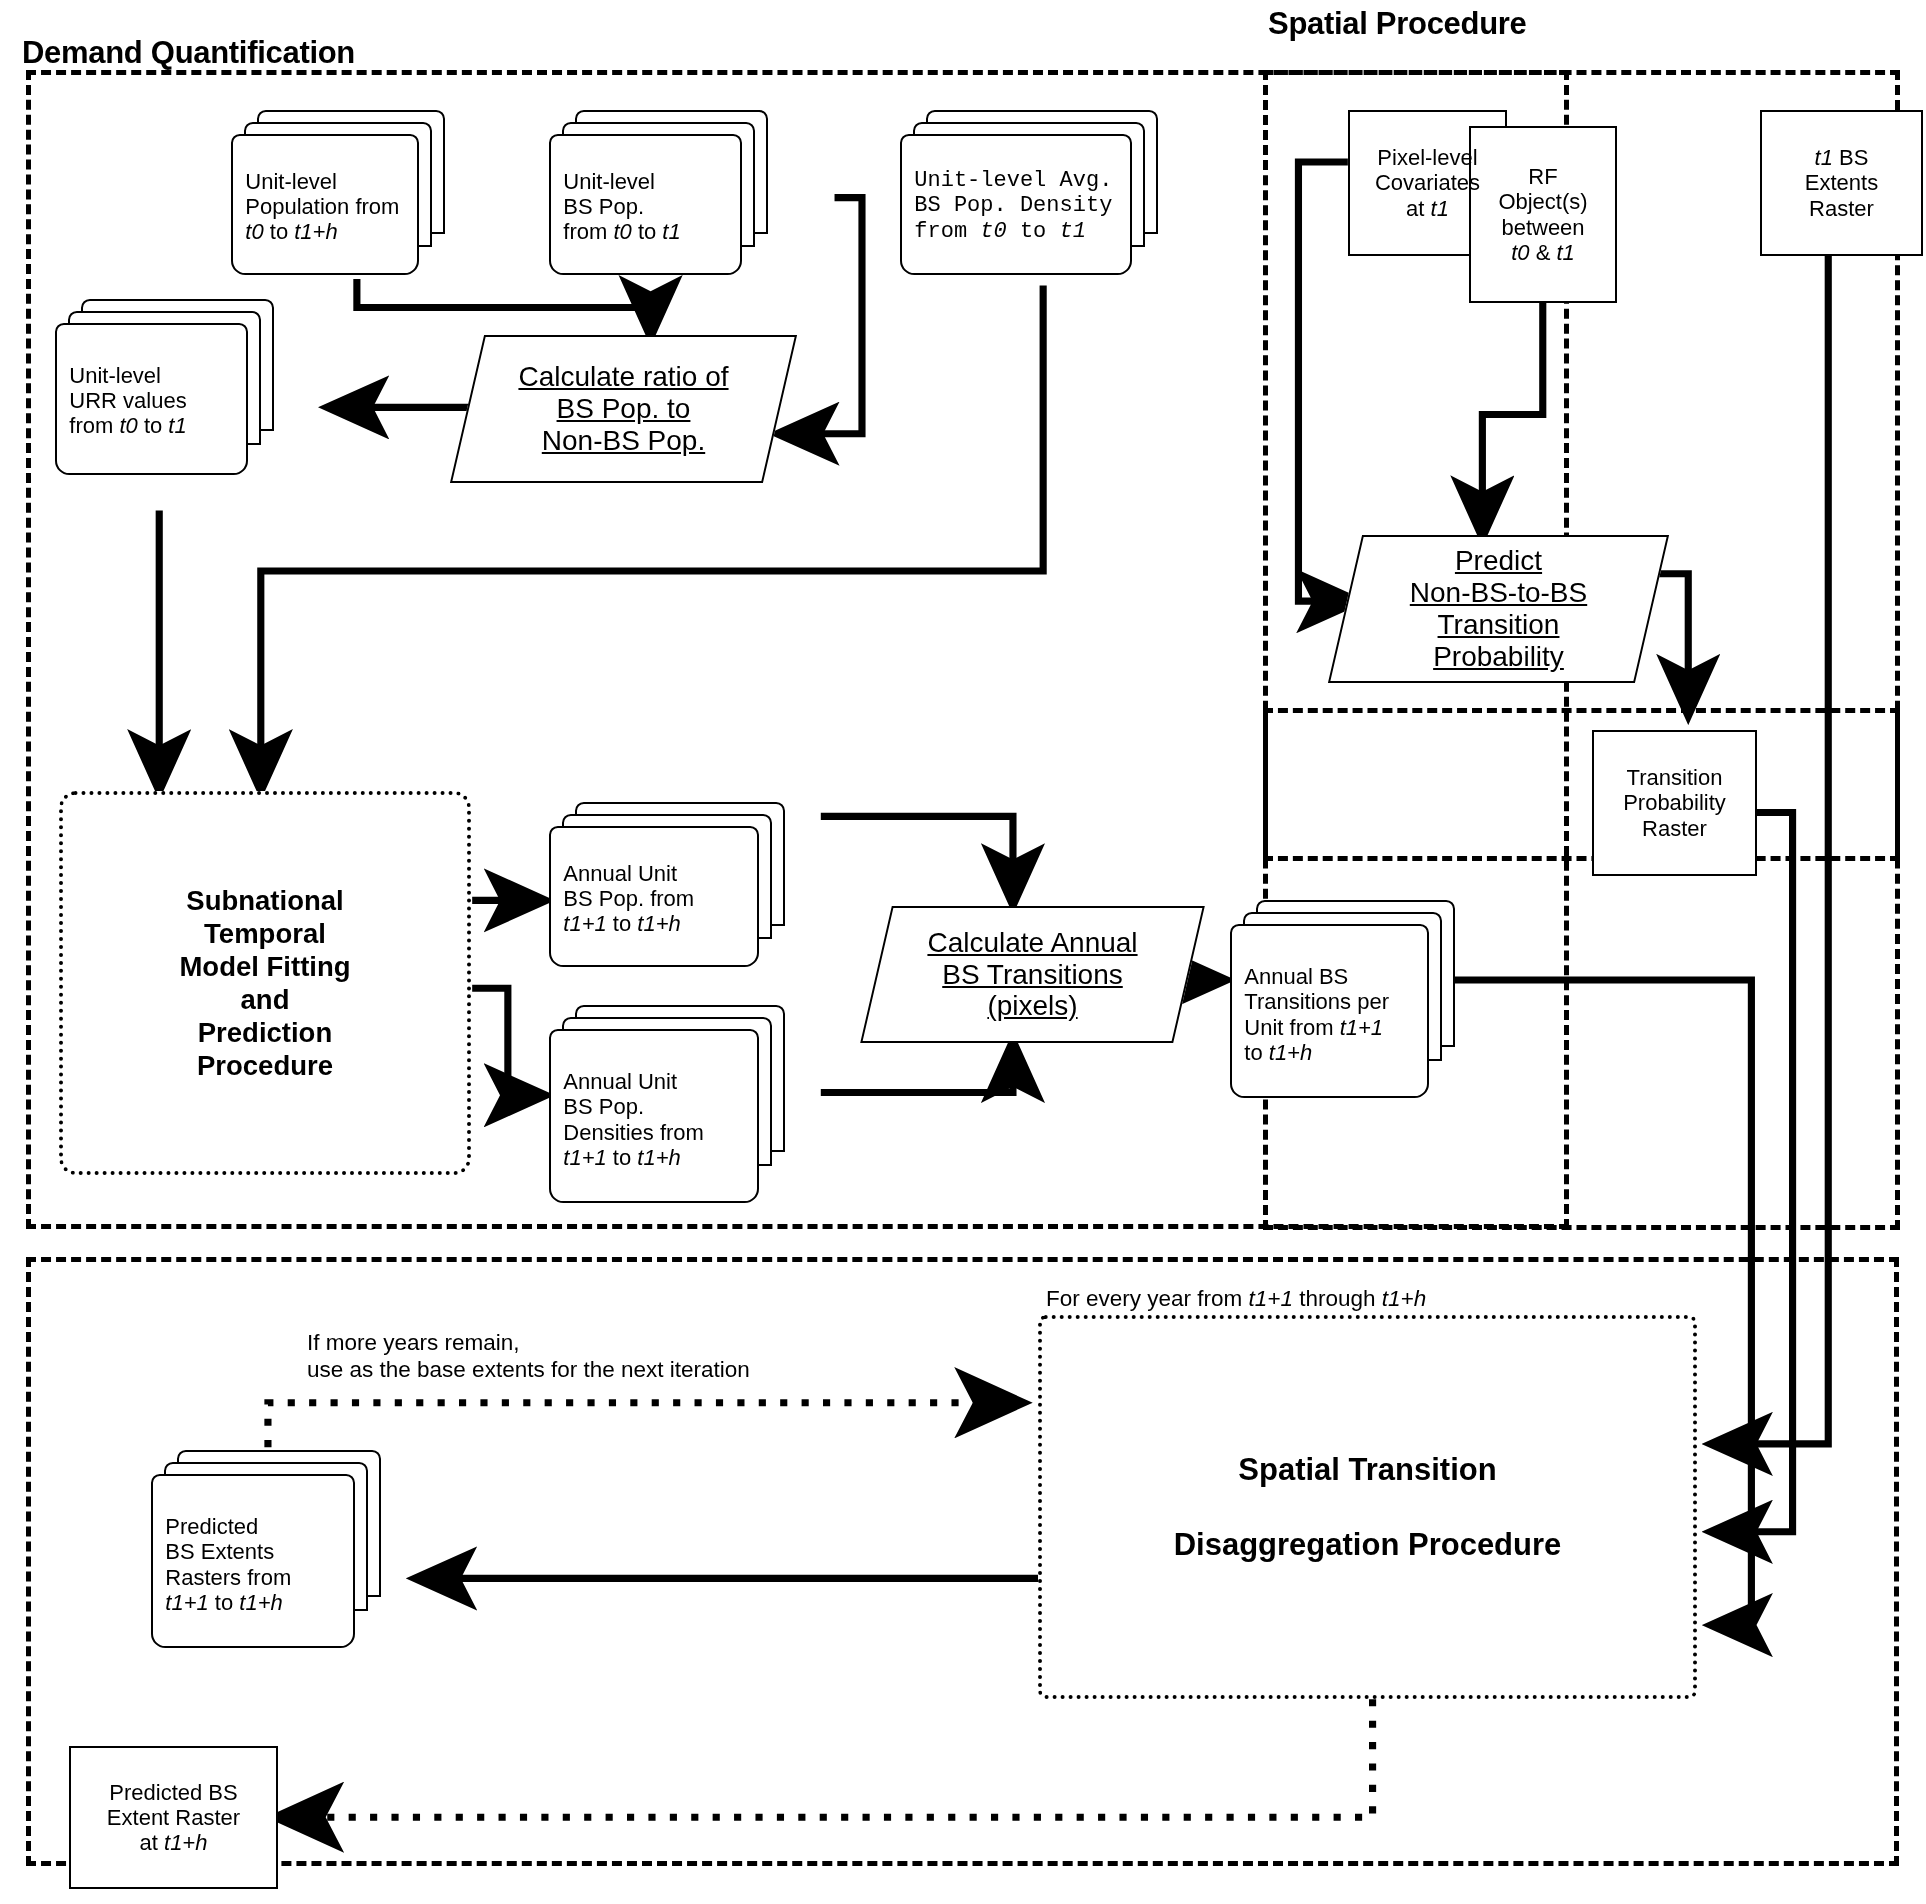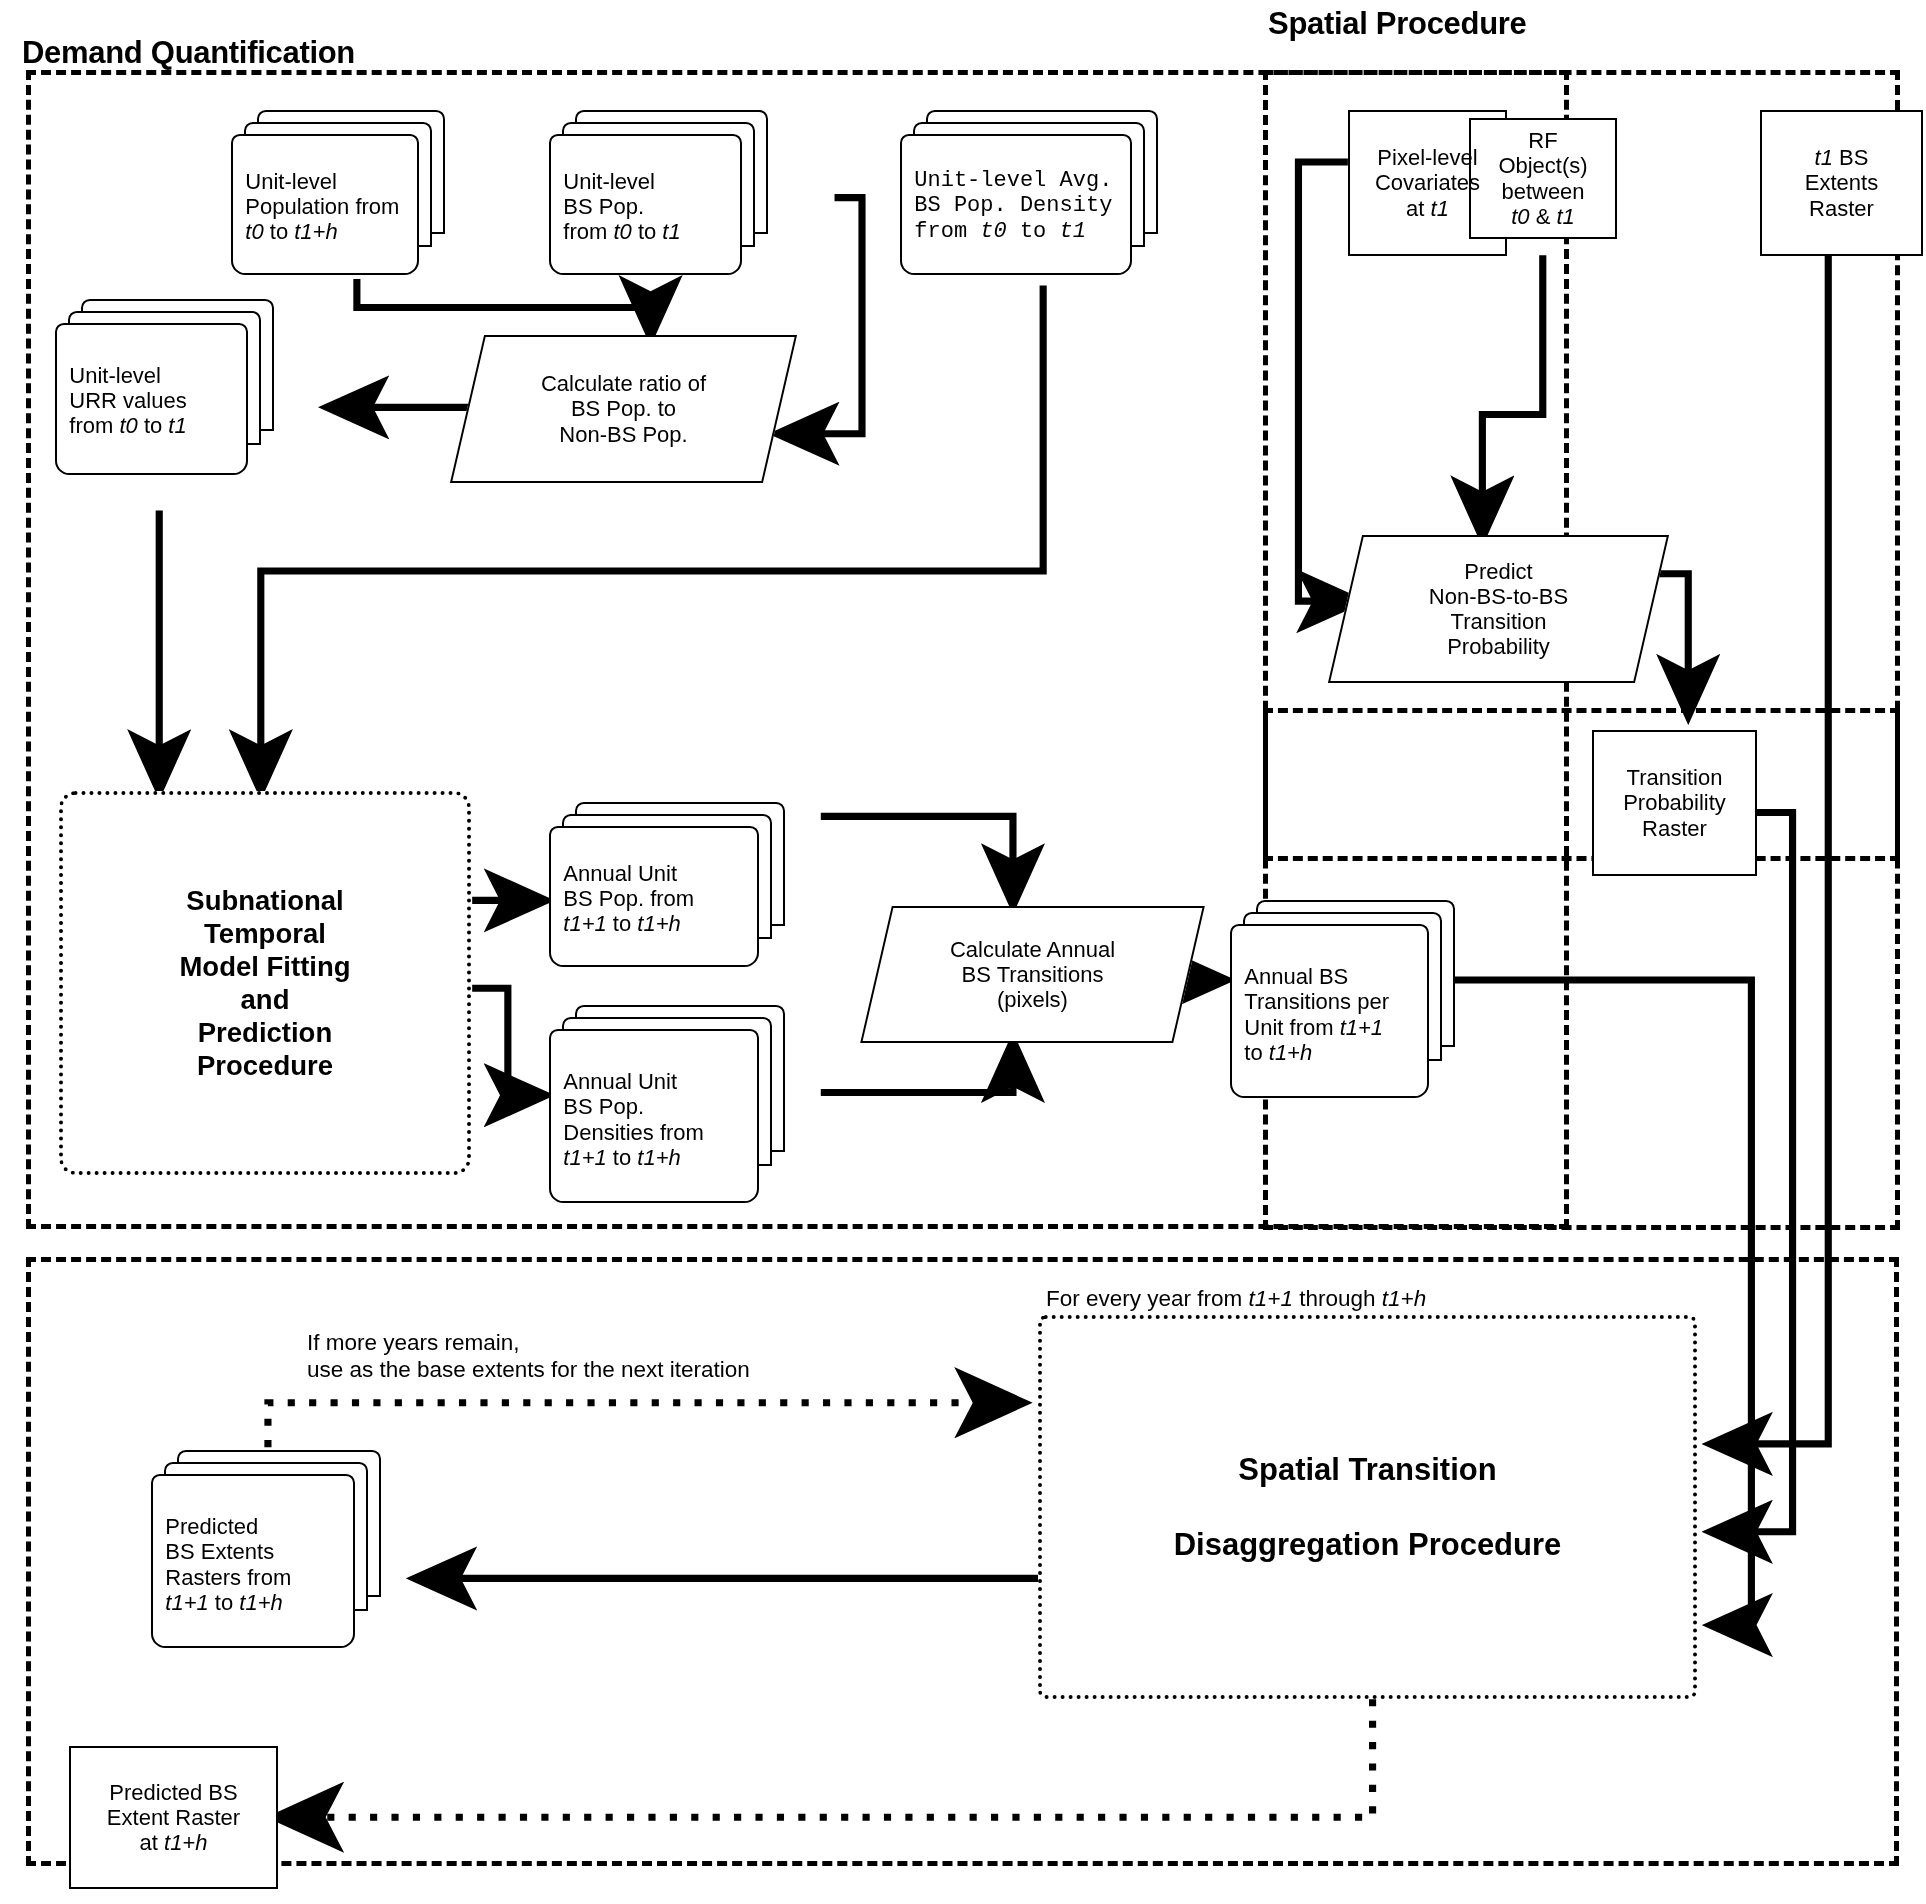--- a/index.html
+++ b/index.html
@@ -53,21 +53,21 @@
     padding-left:14.3px;
   }
   .docstack .sheet{
     position:absolute;
     border:2.7px solid #000;
     background:#fff;
     box-sizing:border-box;
   }
 
   
-  .para{ background:transparent; font-size:22px; }
+  .para{ background:transparent; font-size:28px;text-decoration:underline; }
   .para .pgbg{
     position:absolute; left:0; top:0; width:100%; height:100%;
     background:#fff;
     border:2.7px solid #000;
     box-sizing:border-box;
     transform:skewX(-13deg);
   }
 
   
   .procbox{
@@ -229,21 +229,21 @@
     <div class="sheet" style="left:26px; top:0px; width:199px; height:147px; border-radius:8.8px 8.8px 0 0;"></div>
     <div class="sheet" style="left:13px; top:12px; width:199px; height:149px; border-radius:8.8px 8.8px 0 0;"></div>
     <div class="sheet" style="left:0px; top:24px; width:199px; height:174px; border-radius:8.8px 8.8px 14.3px 14.3px;"></div>
     <div class="txt" style="margin-top:31px;">Annual BS<br>Transitions per<br>Unit from <i>t1+1</i><br>to <i>t1+h</i></div>
   </div>
 
   <div class="node rect" style="left:1348px; top:110px; width:159px; height:146px;">
     <div class="txt">Pixel-level<br>Covariates<br>at <i>t1</i></div>
   </div>
 
-  <div class="node rect" style="left:1543px; top:118px; width:148px; height:121px; left:1469px;">
+  <div class="node rect" style="left:1543px; top:126px; width:148px; height:177px; left:1469px;">
     <div class="txt">RF<br>Object(s)<br>between<br><i>t0</i> &amp; <i>t1</i></div>
   </div>
 
   <div class="node rect" style="left:1760px; top:110px; width:163px; height:146px;">
     <div class="txt"><i>t1</i> BS<br>Extents<br>Raster</div>
   </div>
 
   <div class="node para" style="left:1345px; top:535px; width:307px; height:148px;">
     <div class="pgbg"></div>
     <div class="txt">Predict<br>Non-BS-to-BS<br>Transition<br>Probability</div>

